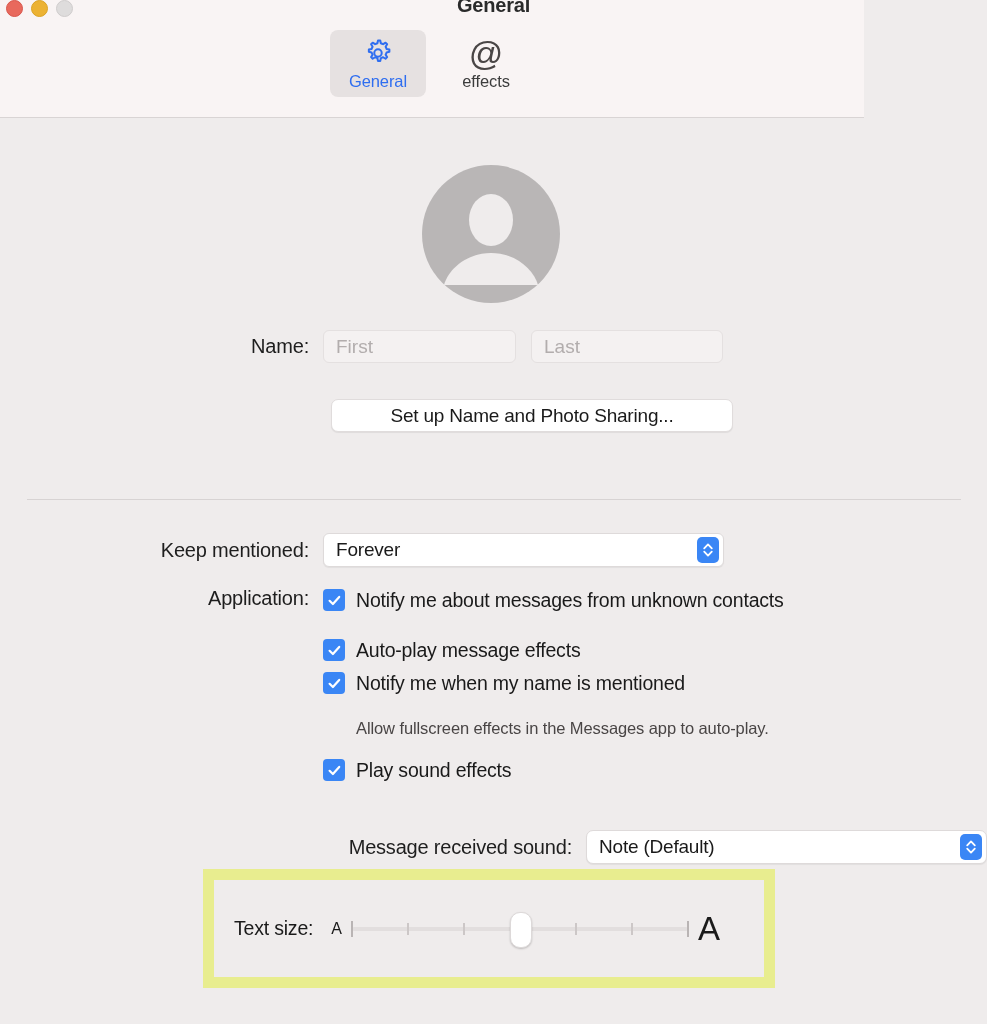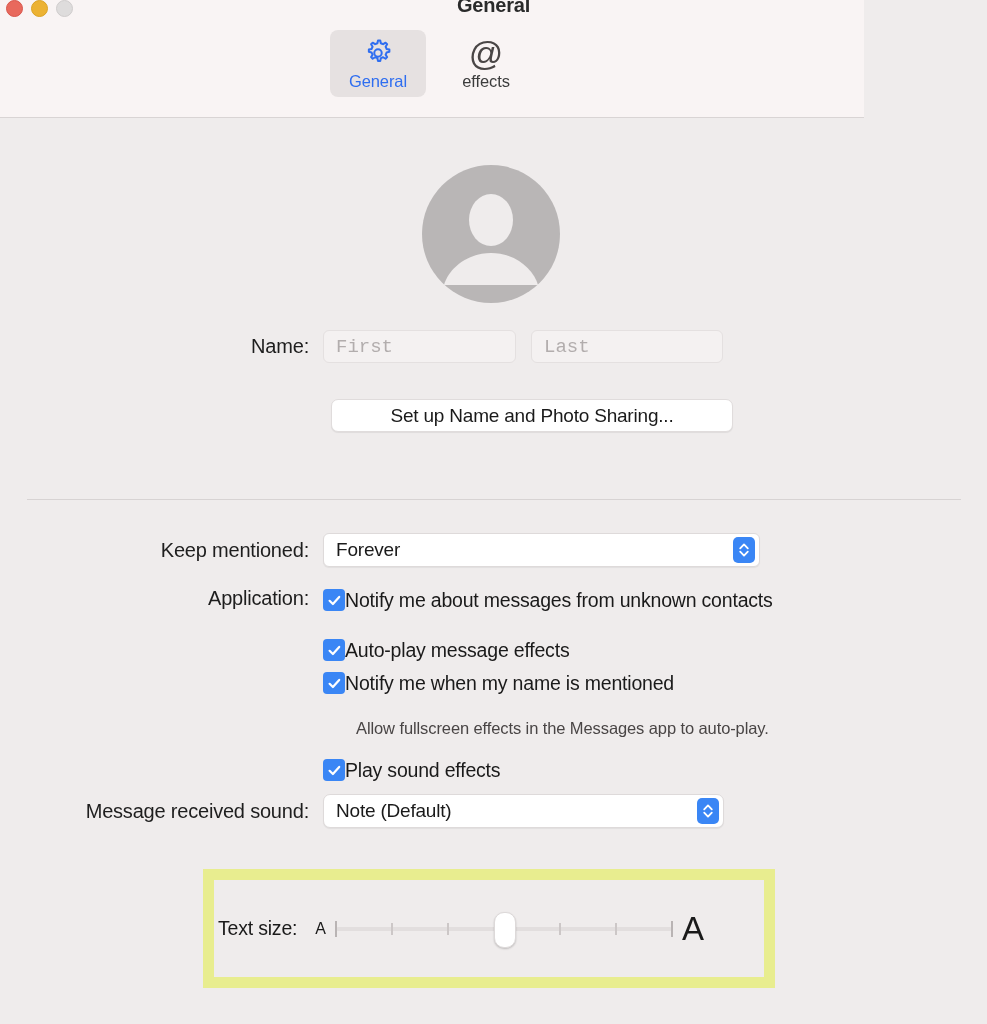--- a/index.html
+++ b/index.html
@@ -139,21 +139,21 @@
   .textfield {
     height: 33px;
     border-radius: 6px;
     background: #f4f1f1;
     border: 1px solid #e4e0e0;
     box-sizing: border-box;
     font-size: 19px;
     color: #a16207;
     padding: 0 12px;
     outline: none;
-    font-family: Liberation Mono, monospace;
+    font-family: Liberation Sans, sans-serif;
   }
   .textfield::placeholder { color: #b2adad; }
   #field-first { width: 193px; margin-left: 2px; }
   #field-last  { width: 192px; margin-left: 15px; }
 
   .setup-btn {
     position: absolute;
     left: 331px;
     top: 281px;
     width: 402px;
@@ -208,28 +208,29 @@
     background: #3a86f5;
     display: flex;
     flex-direction: column;
     align-items: center;
     justify-content: center;
     gap: 2px;
   }
 
   .keep-row  { left: 0; top: 415px; width: 987px; }
   .keep-label { width: 321px; padding-right: 12px; box-sizing: border-box; }
-  #popup-keep { width: 437px; margin-left: 2px; border-radius: 6px; }
+  #popup-keep { width: 401px; margin-left: 2px; border-radius: 6px; }
 
   .app-row { left: 0; top: 468px; width: 987px; align-items: flex-start; }
   .app-label { width: 321px; padding-right: 12px; box-sizing: border-box; padding-top: 1px; }
   .checklist { margin-left: 2px; display: flex; flex-direction: column; }
   .check-item {
     display: flex;
     align-items: center;
+    gap: 11px;
     height: 28px;
     margin-bottom: 22px;
   }
   .check-item.tight { margin-bottom: 5px; }
   .checkbox {
     width: 22px;
     height: 22px;
     border-radius: 4px;
     background: #3a86f5;
     flex: none;
@@ -246,37 +247,37 @@
   }
   .sub-note {
     font-size: 16.5px;
     color: #494545;
     margin-left: 33px;
     margin-bottom: 18px;
     letter-spacing: -0.1px;
     white-space: nowrap;
   }
 
-  .sound-row { left: 0; top: 676px; width: 987px; }
+  .sound-row { left: 0; top: 712px; width: 987px; justify-content: flex-end; }
   .sound-label { width: 321px; padding-right: 12px; box-sizing: border-box; }
   #popup-sound { width: 401px; margin-left: 2px; }
 
   
   .highlight-box {
     position: absolute;
     left: 203px;
     top: 751px;
     width: 572px;
     height: 119px;
     border: 11px solid #e8ed8f;
     box-sizing: border-box;
   }
   .textsize-row {
     position: absolute;
-    left: 200px;
+    left: 216px;
     top: 751px;
     width: 572px;
     height: 119px;
     display: flex;
     align-items: center;
     box-sizing: border-box;
     padding-left: 18px;
   }
   .ts-label {
     font-size: 19.5px;

